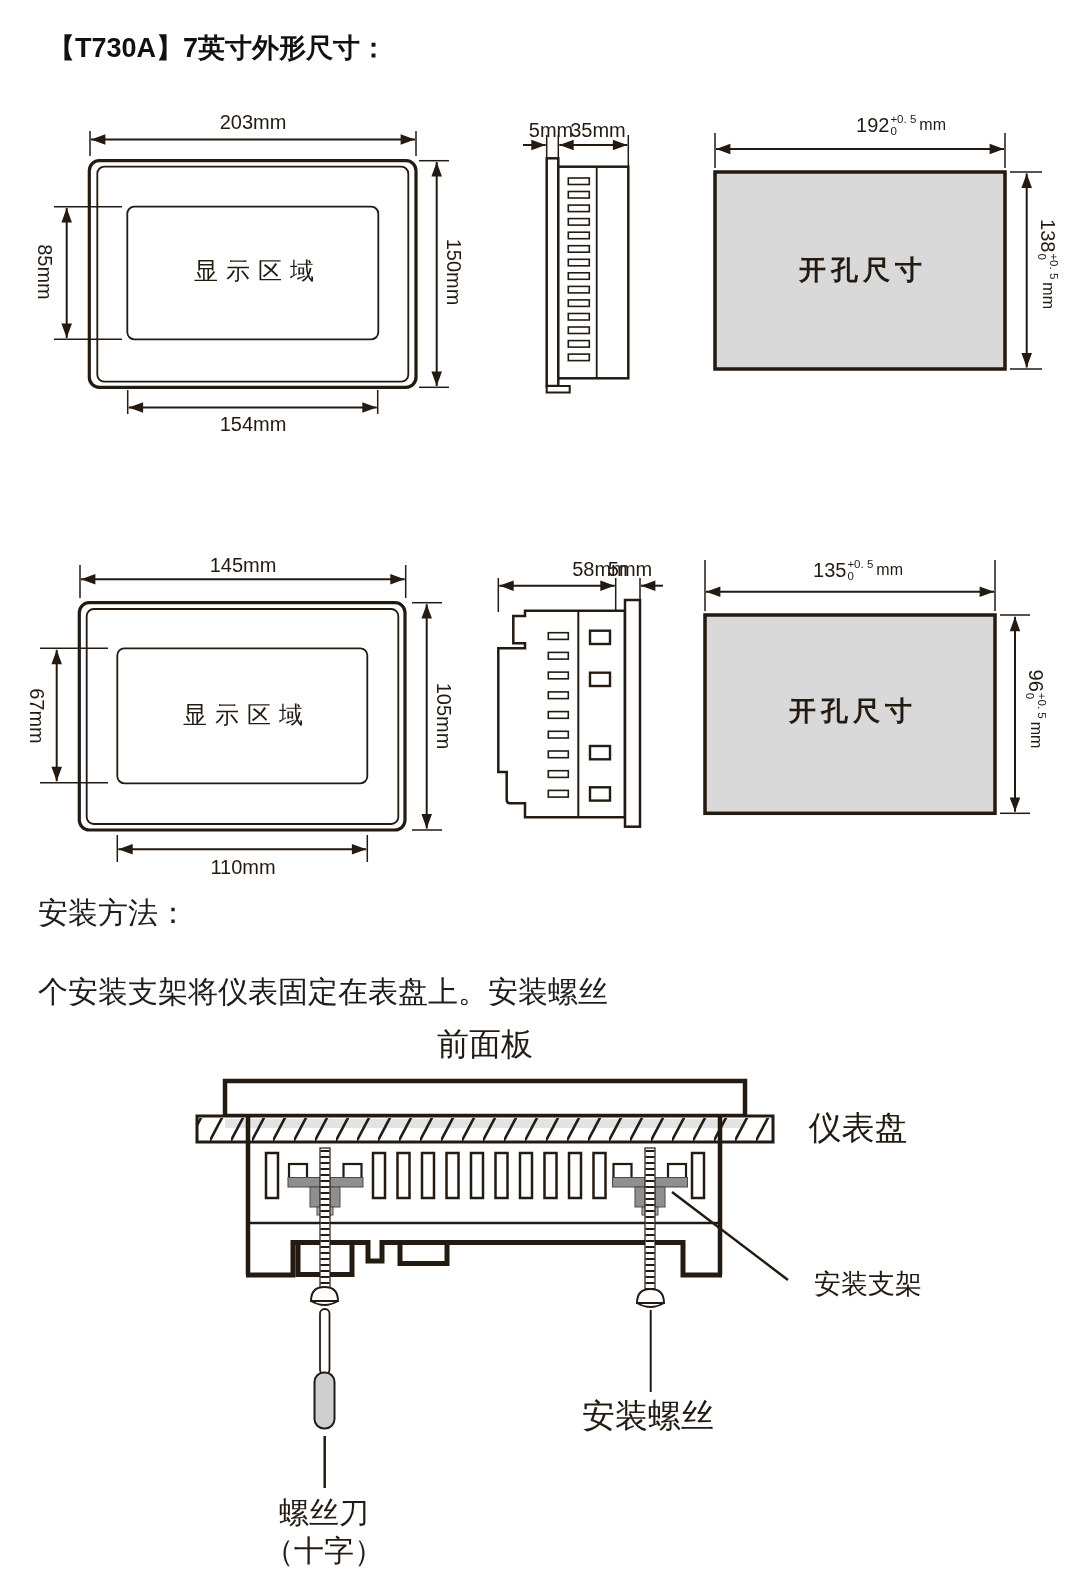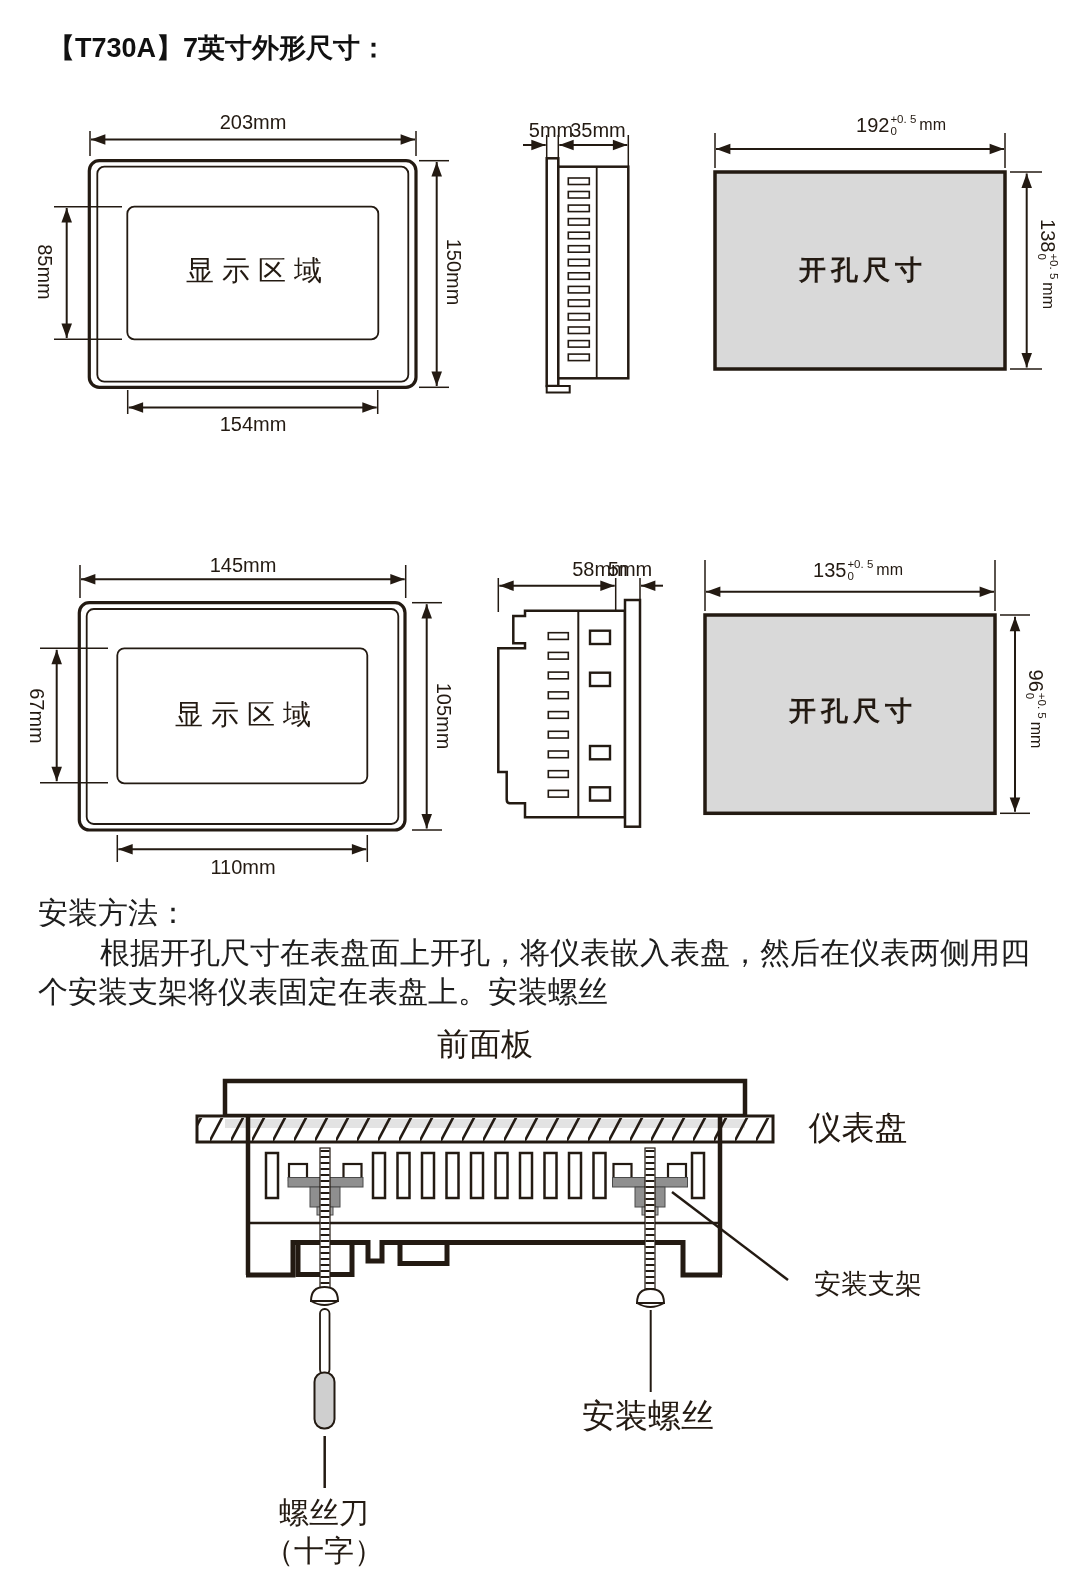--- a/index.html
+++ b/index.html
@@ -4,21 +4,21 @@
 <style>
   html,body{margin:0;padding:0;background:#fff;}
   #page{position:relative;width:1080px;height:1592px;background:#ffffff;overflow:hidden;
         font-family:"Liberation Sans",sans-serif;color:#231a12;}
   .abs{position:absolute;}
   svg{position:absolute;left:0;overflow:visible;}
   .title{font-family:"Liberation Sans",sans-serif;font-size:27px;font-weight:600;color:#111;white-space:nowrap;}
   .dim{font-size:20px;color:#231a12;white-space:nowrap;transform:translate(-50%,-50%);}
   .vdim{font-size:20px;color:#231a12;white-space:nowrap;transform:translate(-50%,-50%) rotate(90deg);}
   .cjk{font-family:"Liberation Serif","DejaVu Serif",serif;color:#231a12;white-space:nowrap;transform:translate(-50%,-50%);}
-  .area-label{font-size:28px;letter-spacing:8px;}
+  .area-label{font-size:24px;letter-spacing:8px;}
   .hole-label{font-size:27px;font-weight:600;letter-spacing:5px;}
   .diagram-label{font-size:32px;}
   .tolrow{display:inline-flex;align-items:center;white-space:nowrap;}
   .tolrow .num{font-size:20px;}
   .tolstack{display:inline-flex;flex-direction:column;justify-content:center;font-size:11.5px;line-height:12px;margin:0 3px 0 1px;text-align:left;}
   .tolrow .unit{font-size:16px;}
   .para{font-family:"Liberation Serif","DejaVu Serif",serif;font-size:30px;color:#1d1d1d;white-space:nowrap;text-align:center;}
 </style>
 </head>
 <body>
@@ -209,21 +209,20 @@
   <div class="abs tolrow" style="transform:translate(-50%,-50%) rotate(90deg);left:1036px;top:709px;">
     <span class="num">96</span>
     <span class="tolstack">
         <span>+0. 5</span>
         <span>0</span>
       </span>
     <span class="unit">mm</span>
   </div>
 
   <div class="abs para" style="left:38px;top:893px;">安装方法：</div>
-  <div class="abs para" style="left:100px;top:933px;">根据开孔尺寸在表盘面上开孔，将仪表嵌入表盘，然后在仪表两侧用四</div>
   <div class="abs para" style="left:38px;top:972px;">个安装支架将仪表固定在表盘上。安装螺丝</div>
 
   <svg style="top:1020px;" width="1080" height="572" viewBox="0 1020 1080 572">
     <defs>
       <pattern id="hatch" patternUnits="userSpaceOnUse" width="21" height="26">
         <path d="M-4,30 L14,-4" stroke="#231a12" stroke-width="2.6" fill="none"></path>
       </pattern>
     </defs>
 
     <g>

